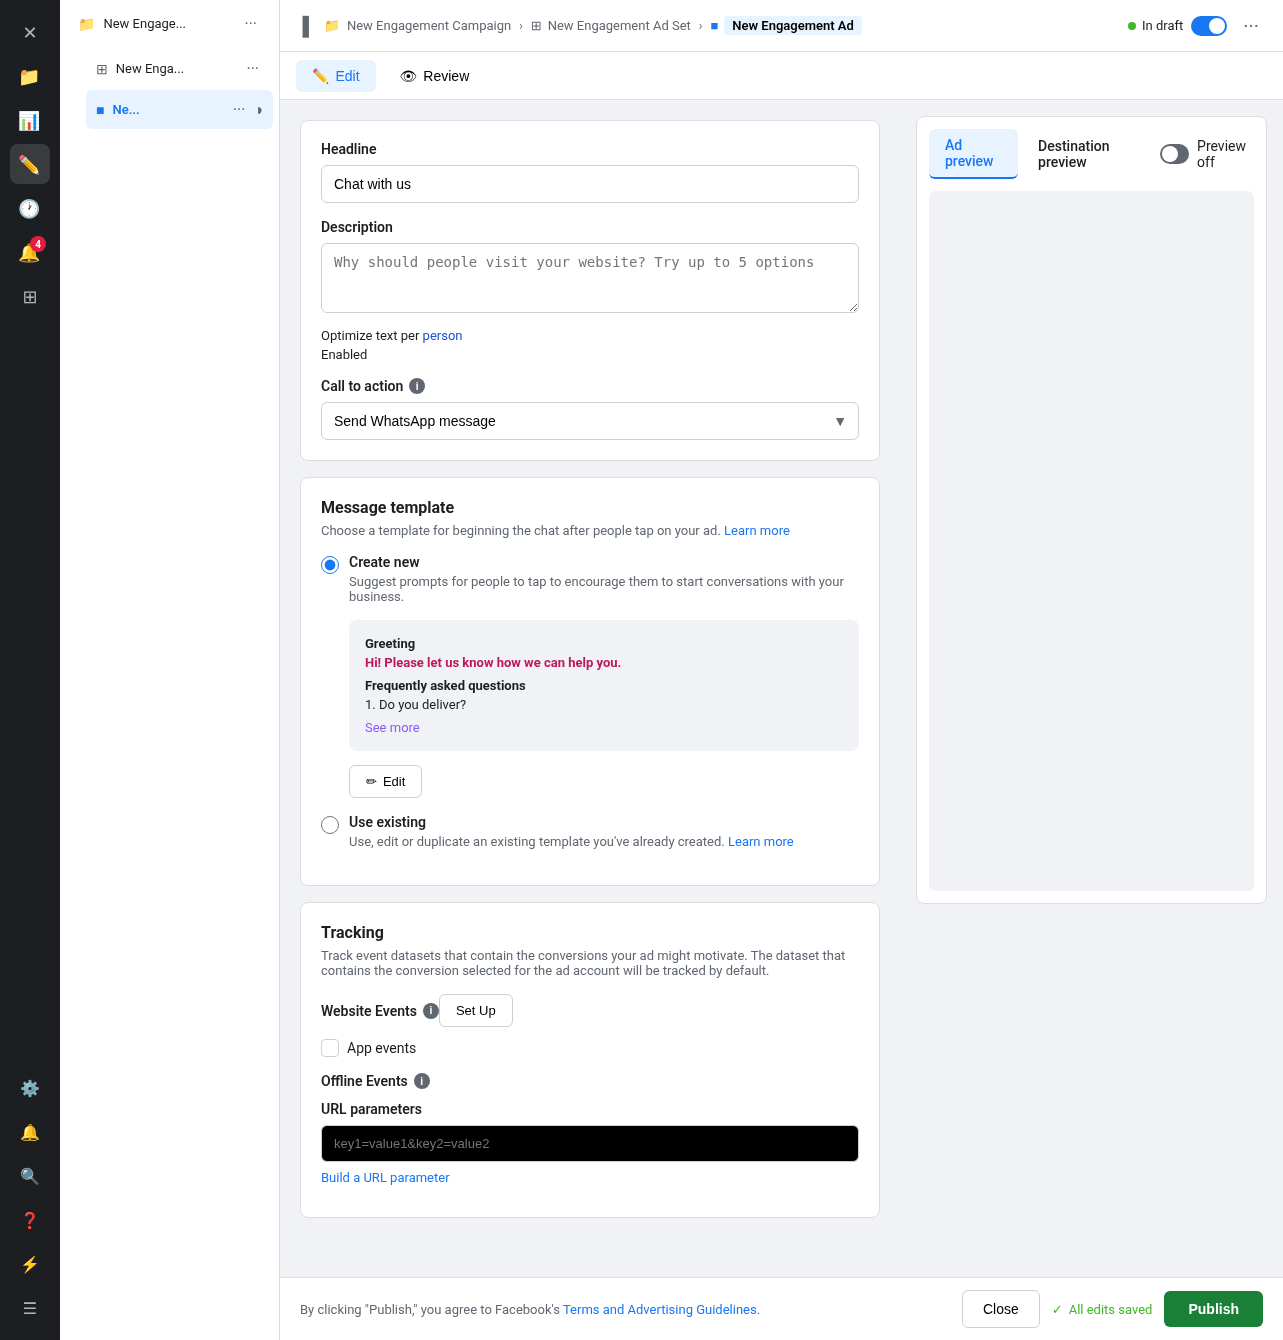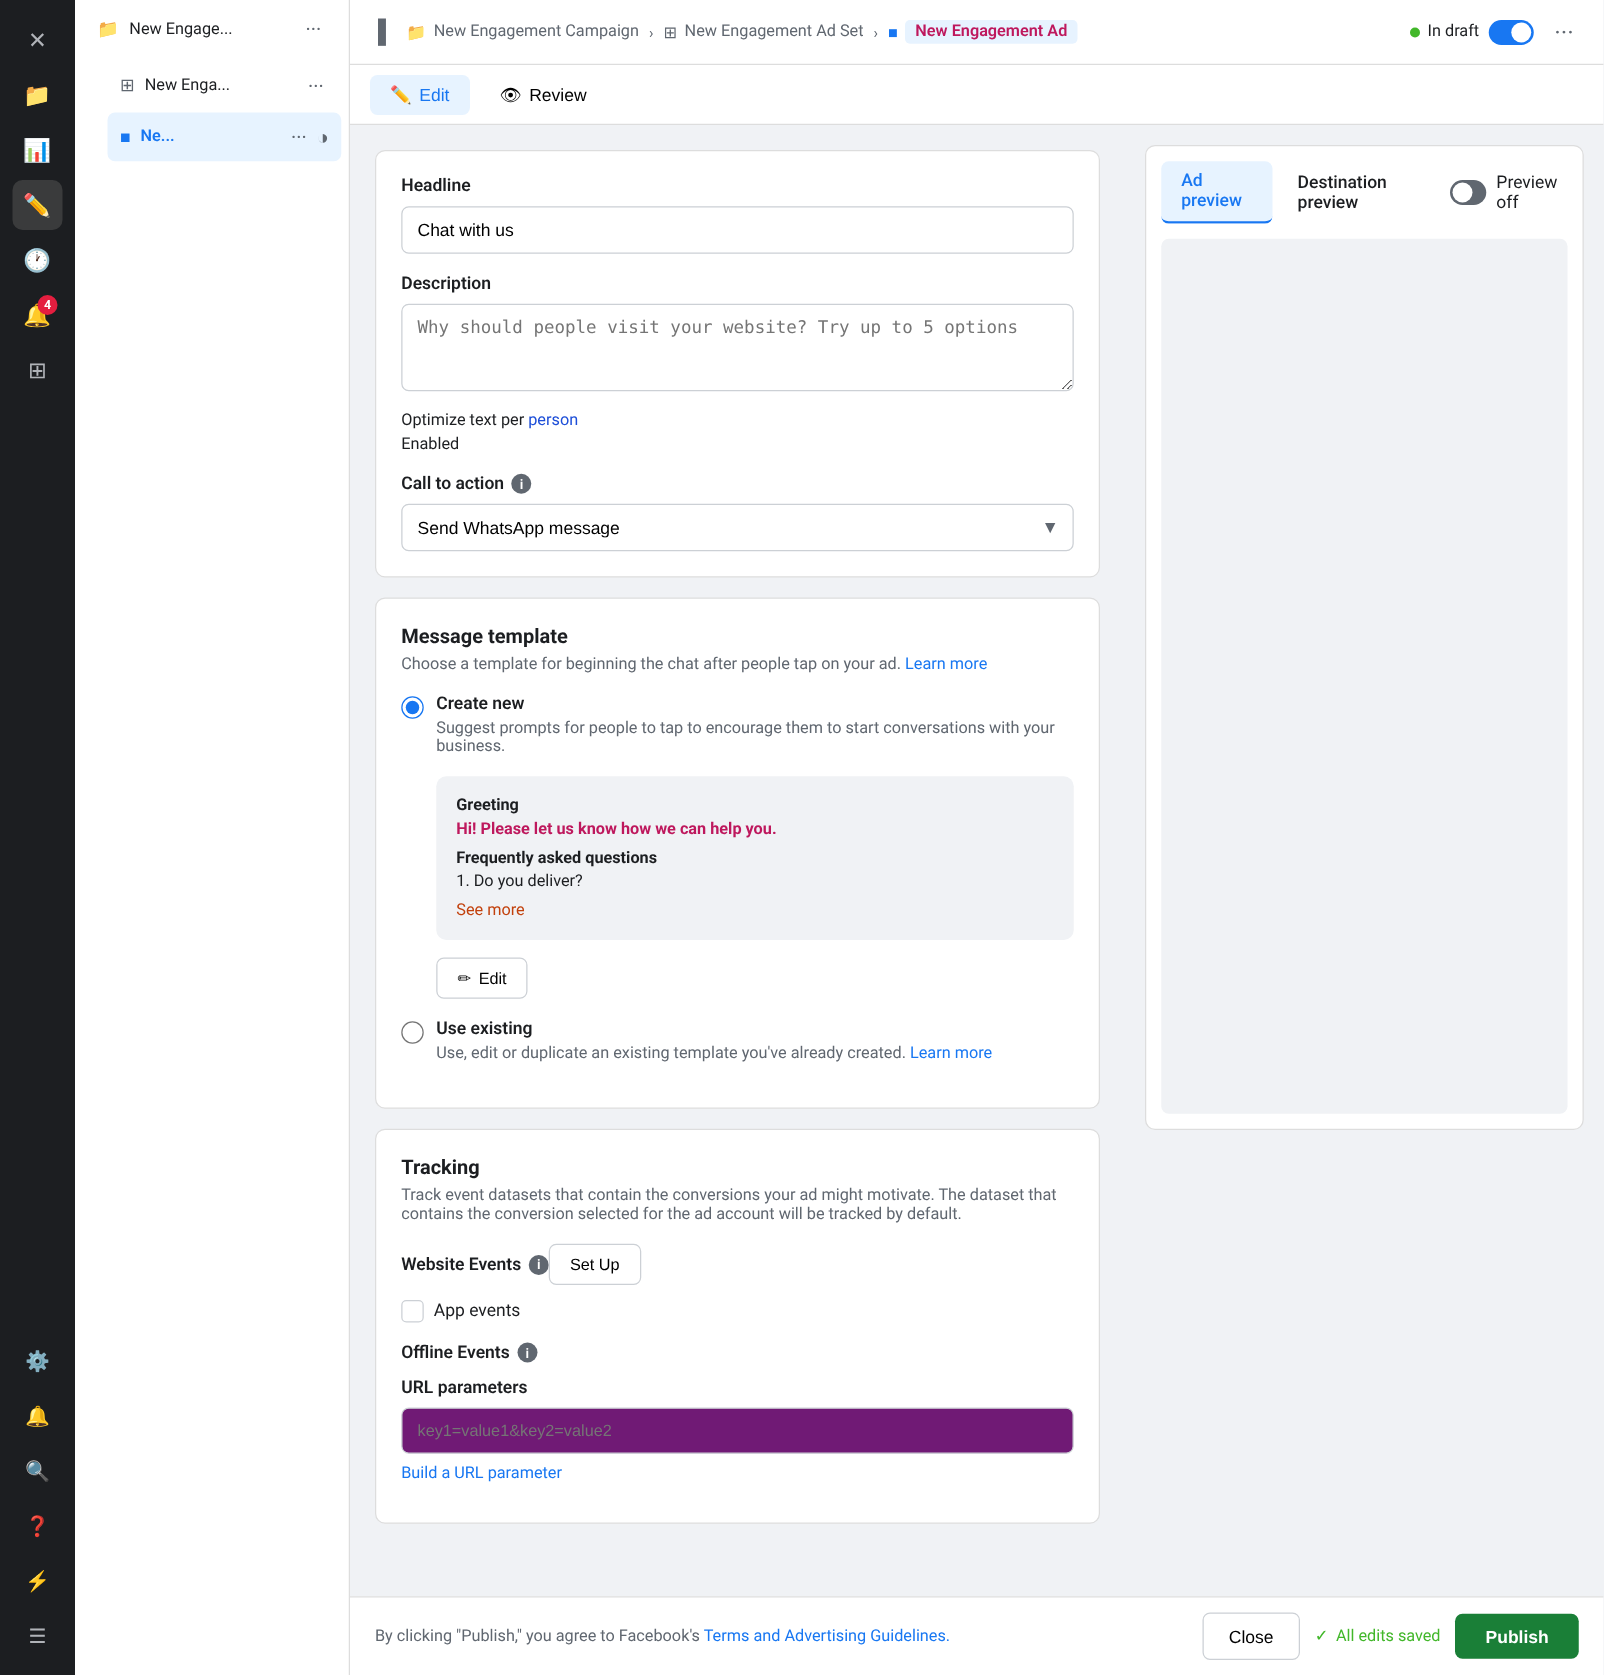--- a/index.html
+++ b/index.html
@@ -85,21 +85,21 @@
       display: flex;
       align-items: center;
       gap: 8px;
       flex-shrink: 0;
     }
     .breadcrumb-item {
       display: flex; align-items: center; gap: 6px; font-size: 13px; color: #606770;
     }
     .breadcrumb-item span { cursor: pointer; }
     .breadcrumb-arrow { color: #606770; font-size: 12px; }
-    .breadcrumb-current { color: #be185d; font-weight: 600; background: #e7f3ff; padding: 2px 8px; border-radius: 4px; }
+    .breadcrumb-current { color: #000000; font-weight: 600; background: #e7f3ff; padding: 2px 8px; border-radius: 4px; }
     .top-bar-spacer { flex: 1; }
     .status-badge { display: flex; align-items: center; gap: 6px; font-size: 13px; color: #1c1e21; }
     .status-dot { width: 8px; height: 8px; border-radius: 50%; background: #42b72a; }
     .toggle-switch {
       width: 36px; height: 20px;
       background: #1877f2;
       border-radius: 10px;
       cursor: pointer;
       position: relative;
     }
@@ -238,21 +238,21 @@
     .template-card {
       background: #f0f2f5;
       border-radius: 8px;
       padding: 16px;
       margin: 10px 0 10px 28px;
     }
     .template-card-title { font-weight: 700; font-size: 13px; margin-bottom: 4px; }
     .template-card-body { font-size: 13px; color: #be185d; margin-bottom: 8px; font-weight: bold; }
     .template-card-faq { font-weight: 700; font-size: 13px; margin-bottom: 4px; }
     .template-card-item { font-size: 13px; color: #1c1e21; margin-bottom: 2px; }
-    .see-more { color: #c2410c; font-size: 13px; cursor: pointer; display: block; margin-top: 8px; }
+    .see-more { color: #8b5cf6; font-size: 13px; cursor: pointer; display: block; margin-top: 8px; }
 
     .edit-btn {
       display: inline-flex;
       align-items: center;
       gap: 6px;
       padding: 8px 16px;
       border: 1px solid #ccd0d5;
       border-radius: 6px;
       background: #fff;
       font-size: 13px;
@@ -301,21 +301,21 @@
 
     .offline-events { margin-bottom: 12px; }
     .url-params-section { margin-bottom: 12px; }
     .url-params-input {
       width: 100%;
       padding: 10px 12px;
       border: 1px solid #ccd0d5;
       border-radius: 6px;
       font-size: 13px;
       outline: none;
-      background: #701a75;
+      background: #000000;
       color: #8a8d91;
     }
     .build-url-link {
       color: #1877f2;
       font-size: 13px;
       cursor: pointer;
       text-decoration: none;
       display: inline-block;
       margin-top: 8px;
     }

